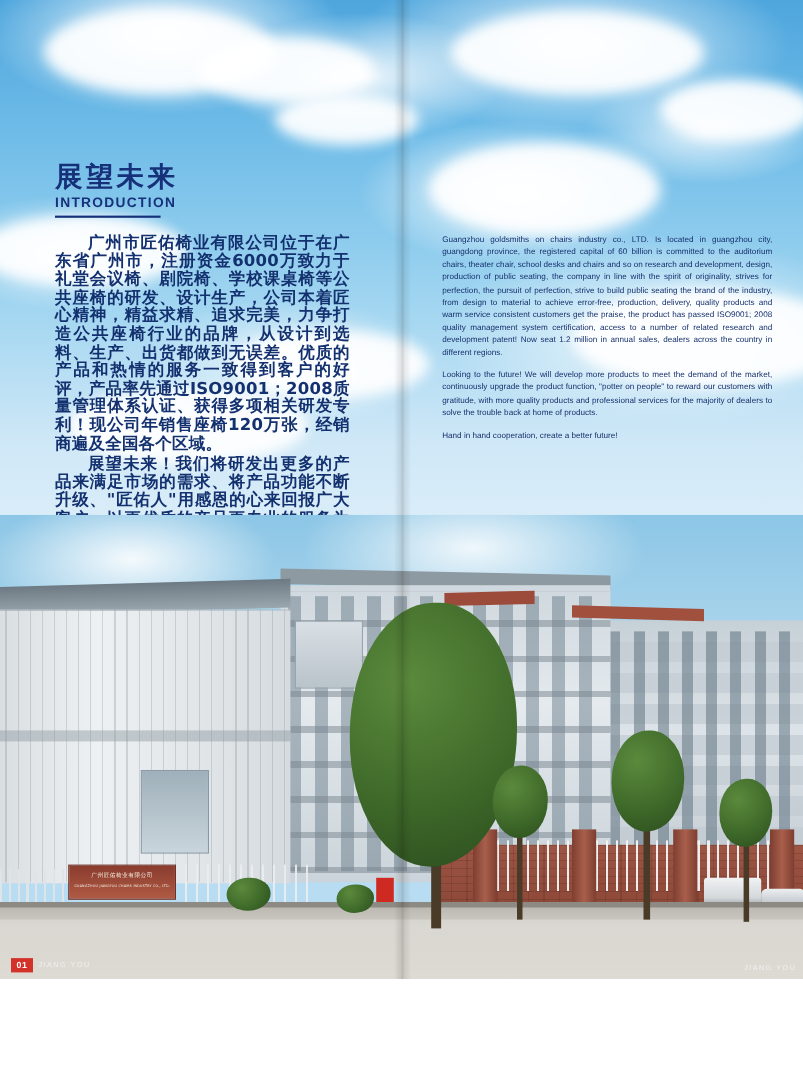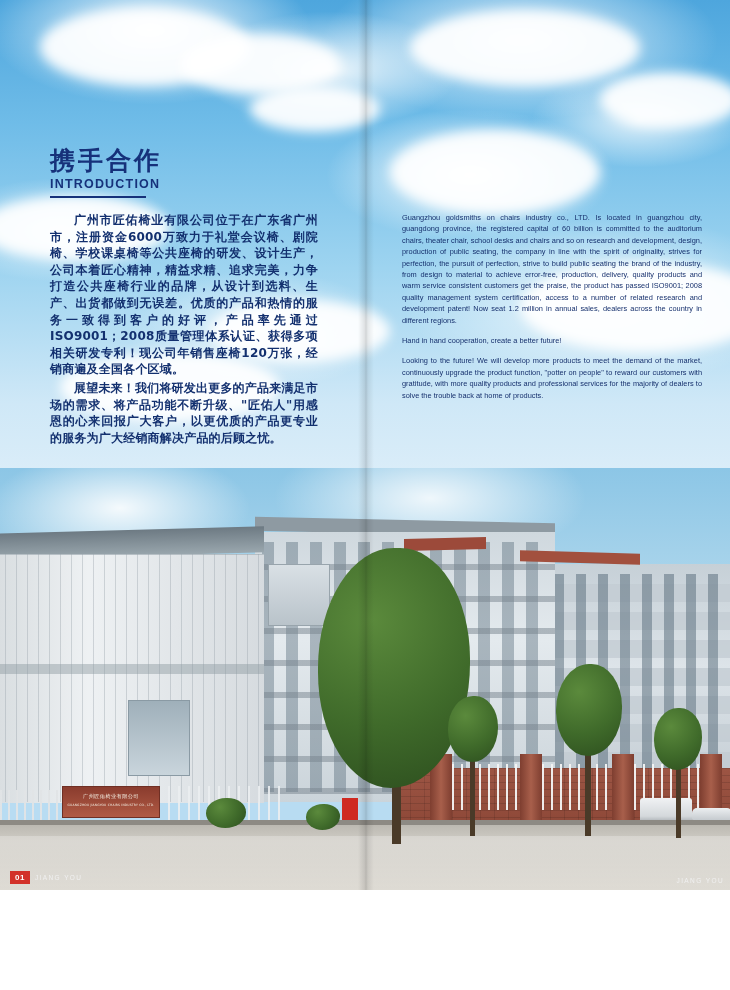--- a/index.html
+++ b/index.html
@@ -108,21 +108,21 @@
     margin-top: 5px;
   }
 
   
   #cn-body {
     position: absolute;
     left: 50px;
     top: 212px;
     width: 268px;
     font-family: "DejaVu Sans", sans-serif;
-    font-size: 12px;
+    font-size: 15px;
     line-height: 16.6px;
     color: #13306f;
     text-align: justify;
     font-weight: bold;
     letter-spacing: 0.2px;
   }
   #cn-body p { margin: 0 0 2px 0; text-indent: 2em; }
 
   
   #en-body {
@@ -369,38 +369,38 @@
     <div class="cloudpuff" style="left:390px; top:130px; width:210px; height:84px;"></div>
     <div class="cloudpuff" style="left:250px; top:86px;  width:130px; height:46px;"></div>
     <div class="cloudpuff" style="left:-20px; top:196px; width:190px; height:64px;"></div>
     <div class="cloudpuff" style="left:520px; top:262px; width:250px; height:90px;"></div>
     <div class="cloudpuff" style="left:210px; top:300px; width:180px; height:62px;"></div>
     <div class="cloudpuff" style="left:60px;  top:352px; width:220px; height:70px;"></div>
 
     <div class="page-half" id="left-page">
 
       <div id="heading">
-        <div class="heading-cn">携手合作</div>
+        <div class="heading-cn">展望未来</div>
         <div class="heading-en">INTRODUCTION</div>
         <div class="heading-rule"></div>
       </div>
 
       <div id="cn-body">
         <p>广州市匠佑椅业有限公司位于在广东省广州市，注册资金6000万致力于礼堂会议椅、剧院椅、学校课桌椅等公共座椅的研发、设计生产，公司本着匠心精神，精益求精、追求完美，力争打造公共座椅行业的品牌，从设计到选料、生产、出货都做到无误差。优质的产品和热情的服务一致得到客户的好评，产品率先通过ISO9001；2008质量管理体系认证、获得多项相关研发专利！现公司年销售座椅120万张，经销商遍及全国各个区域。</p>
         <p>展望未来！我们将研发出更多的产品来满足市场的需求、将产品功能不断升级、"匠佑人"用感恩的心来回报广大客户，以更优质的产品更专业的服务为广大经销商解决产品的后顾之忧。</p>
       </div>
 
     </div>
 
     <div class="page-half" id="right-page"></div>
 
     <div id="en-body">
       <p>Guangzhou goldsmiths on chairs industry co., LTD. Is located in guangzhou city, guangdong province, the registered capital of 60 billion is committed to the auditorium chairs, theater chair, school desks and chairs and so on research and development, design, production of public seating, the company in line with the spirit of originality, strives for perfection, the pursuit of perfection, strive to build public seating the brand of the industry, from design to material to achieve error-free, production, delivery, quality products and warm service consistent customers get the praise, the product has passed ISO9001; 2008 quality management system certification, access to a number of related research and development patent! Now seat 1.2 million in annual sales, dealers across the country in different regions.</p>
+      <p>Looking to the future! We will develop more products to meet the demand of the market, continuously upgrade the product function, "potter on people" to reward our customers with gratitude, with more quality products and professional services for the majority of dealers to solve the trouble back at home of products.</p>
       <p>Hand in hand cooperation, create a better future!</p>
-      <p>Looking to the future! We will develop more products to meet the demand of the market, continuously upgrade the product function, "potter on people" to reward our customers with gratitude, with more quality products and professional services for the majority of dealers to solve the trouble back at home of products.</p>
     </div>
 
     <div id="photo">
       <div class="ph ph-sky"></div>
 
       <div class="ph ph-right-block"></div>
       <div class="ph ph-right-windows"></div>
 
       <div class="ph ph-main-roofline"></div>
       <div class="ph ph-main-body"></div>

